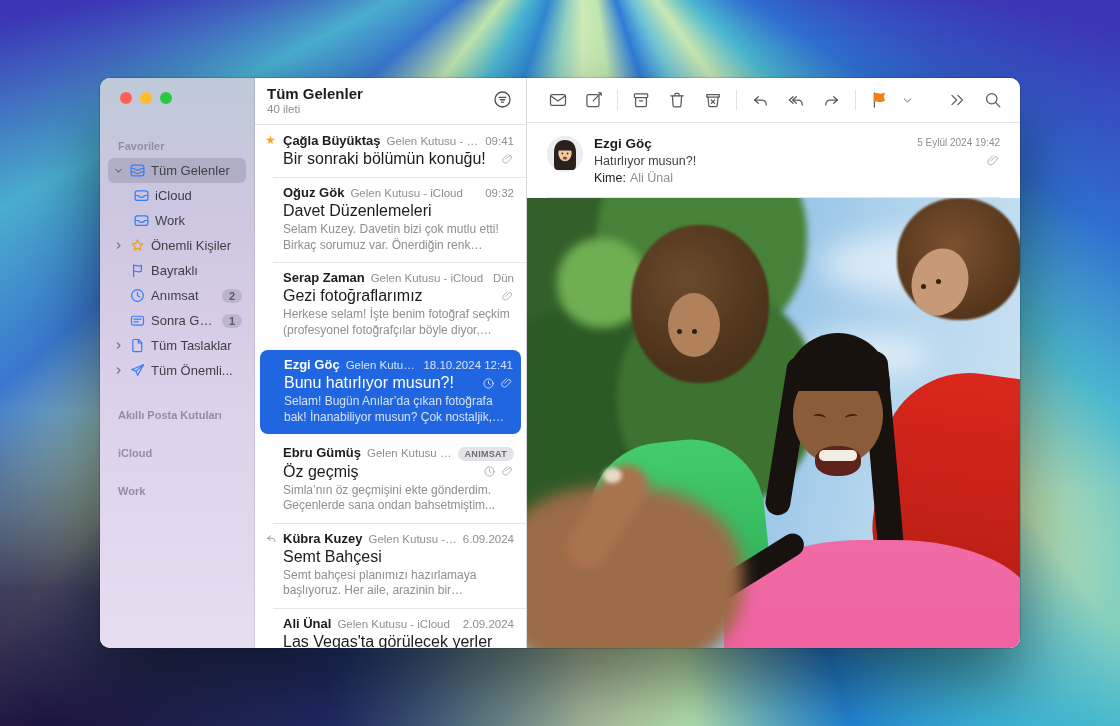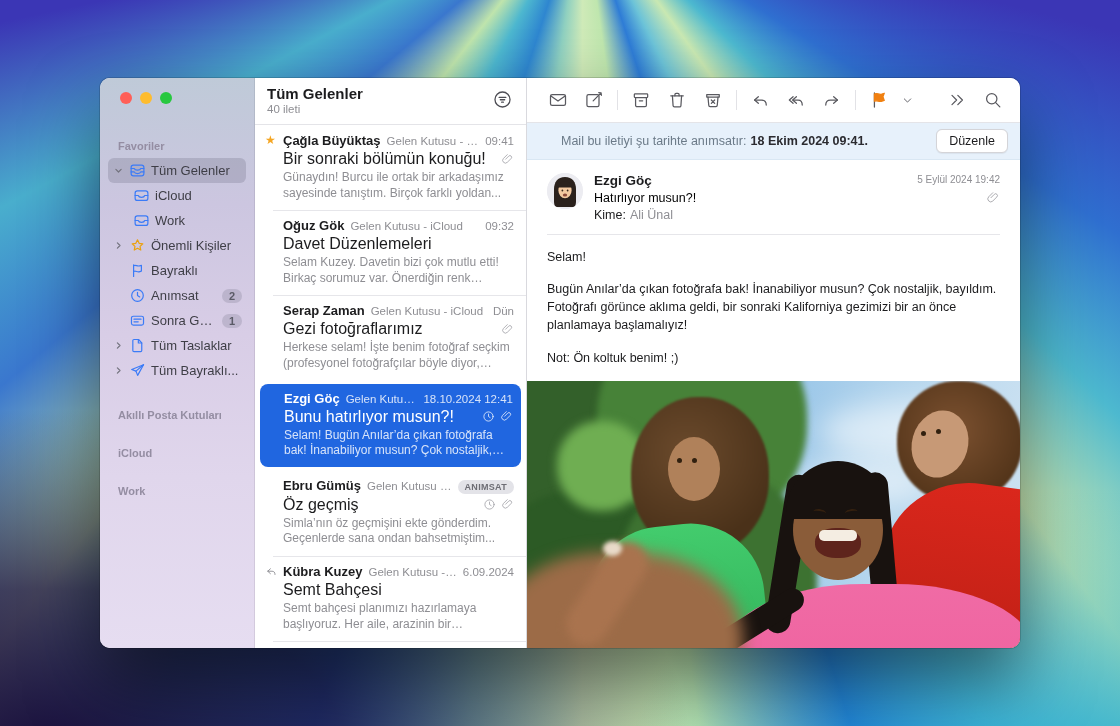--- a/index.html
+++ b/index.html
@@ -119,21 +119,21 @@
   .banner .bdate { color:#2b2b30; font-weight:bold; margin-left:4px; }
   .bspacer { flex:1; }
   .edit-btn {
     background:#fff; border:1px solid #d4d4d8; border-radius:6px; font-size:12.5px;
     color:#1c1c1e; padding:4px 12px; font-family:inherit; box-shadow:0 .5px 1px rgba(0,0,0,.06);
   }
   .msg-head { flex:none; padding:13px 20px 0 20px; display:flex; gap:11px; }
   .avatar { width:36px; height:36px; border-radius:50%; overflow:hidden; flex:none; background:#ececf1; }
   .mh-mid { flex:1; min-width:0; }
   .mh-name { font-size:13.5px; font-weight:bold; color:#1c1c1e; }
-  .mh-subj { font-size:12.5px; color:#000000; margin-top:3px; }
+  .mh-subj { font-size:12.5px; color:#404040; margin-top:3px; }
   .mh-to { font-size:12.5px; margin-top:3px; color:#1c1c1e; }
   .mh-to .toval { color:#8e8e93; margin-left:4px; }
   .mh-right { text-align:right; flex:none; }
   .mh-date { font-size:10px; color:#8e8e93; margin-top:1px; }
   .mh-clip { margin-top:6px; display:flex; justify-content:flex-end; }
   .mh-clip svg { width:14px; height:14px; stroke:#a0a0a6; fill:none; stroke-width:1.5; stroke-linecap:round; }
   .mh-divider { flex:none; height:1px; background:#e6e6ea; margin:12px 20px 0 20px; }
   .msg-body { flex:none; padding:13px 20px 14px 20px; font-size:12.5px; color:#1c1c1e; line-height:1.45; }
   .msg-body p + p { margin-top:14px; }
   
@@ -283,21 +283,21 @@
               <svg viewBox="0 0 24 24" fill="none" stroke="currentColor" stroke-width="3.2" stroke-linecap="round" stroke-linejoin="round">
                 <path d="M9 5l7 7-7 7"></path>
               </svg>
             </span>
           <span class="sicon">
               <svg viewBox="0 0 24 24">
                 <path d="M20.5 3.8L3.8 10.5l6 2.4 2.4 6z"></path>
                 <path d="M20.5 3.8l-10.7 9.1"></path>
               </svg>
             </span>
-          <span class="slabel">Tüm Bayraklı...</span>
+          <span class="slabel">Tüm Önemli...</span>
         </div>
       </div>
       <div class="side-sec">Akıllı Posta Kutuları</div>
       <div class="side-sec">iCloud</div>
       <div class="side-sec">Work</div>
     </aside>
 
     <section class="list">
       <div class="list-head">
         <div class="lh-text">
@@ -322,21 +322,20 @@
                 <span class="rtime">09:41</span>
               </div>
             <div class="l2">
                 <span class="subj">Bir sonraki bölümün konuğu!</span>
                 <span class="mini-ic">
                   <svg viewBox="0 0 24 24">
                     <path d="M8.5 11.5l5.8-5.8a3.1 3.1 0 0 1 4.4 4.4l-7 7a5 5 0 0 1-7.1-7.1l7-7"></path>
                   </svg>
                 </span>
               </div>
-            <div class="prev">Günaydın! Burcu ile ortak bir arkadaşımız sayesinde tanıştım. Birçok farklı yoldan...</div>
           </div>
         </div>
 
         <div class="row">
           <span class="gutter"></span>
           <div class="rc">
             <div class="l1">
                 <span class="sender">Oğuz Gök</span>
                 <span class="mbox">Gelen Kutusu - iCloud</span>
                 <span class="rtime">09:32</span>
@@ -531,26 +530,20 @@
             </svg>
           </button>
         <button class="tb">
             <svg viewBox="0 0 24 24">
               <circle cx="10.5" cy="10.5" r="6.2"></circle>
               <path d="M15.2 15.2l5 5"></path>
             </svg>
           </button>
       </div>
 
-      <div class="banner">
-        <span class="btxt">Mail bu iletiyi şu tarihte anımsatır:</span>
-        <span class="bdate">18 Ekim 2024 09:41.</span>
-        <span class="bspacer"></span>
-        <button class="edit-btn">Düzenle</button>
-      </div>
 
       <div class="msg-head">
         <div class="avatar">
           <svg viewBox="0 0 36 36">
             <circle cx="18" cy="18" r="18" fill="#ececf1"></circle>
             <path d="M18 4c-7.5 0-11 5.5-11 12v13c0 3 1.5 5 1.5 5h19S29 32 29 29V16C29 9.5 25.5 4 18 4z" fill="#2a211c"></path>
             <ellipse cx="18" cy="17.5" rx="6.6" ry="7.8" fill="#f3c9a0"></ellipse>
             <path d="M11.5 14.5c1-4.2 3.4-6.2 6.5-6.2s5.5 2 6.5 6.2" fill="#2a211c"></path>
             <circle cx="15.4" cy="17.5" r=".9" fill="#3a2a1d"></circle>
             <circle cx="20.6" cy="17.5" r=".9" fill="#3a2a1d"></circle>
@@ -566,25 +559,20 @@
           <div class="mh-date">5 Eylül 2024 19:42</div>
           <div class="mh-clip">
               <svg viewBox="0 0 24 24">
                 <path d="M8.5 11.5l5.8-5.8a3.1 3.1 0 0 1 4.4 4.4l-7 7a5 5 0 0 1-7.1-7.1l7-7"></path>
               </svg>
             </div>
         </div>
       </div>
       <div class="mh-divider"></div>
 
-      <div class="msg-body">
-        <p>Selam!</p>
-        <p>Bugün Anılar’da çıkan fotoğrafa bak! İnanabiliyor musun? Çok nostaljik, bayıldım. Fotoğrafı görünce aklıma geldi, bir sonraki Kaliforniya gezimizi bir an önce planlamaya başlamalıyız!</p>
-        <p>Not: Ön koltuk benim! ;)</p>
-      </div>
 
       <div class="photo">
         <div class="cloud c1"></div>
         <div class="cloud c2"></div>
         <div class="blob t1"></div>
         <div class="blob t2"></div>
         <div class="blob t3"></div>
         <div class="blob t4"></div>
         <div class="blob t5"></div>
         <div class="lw-hair"></div>

